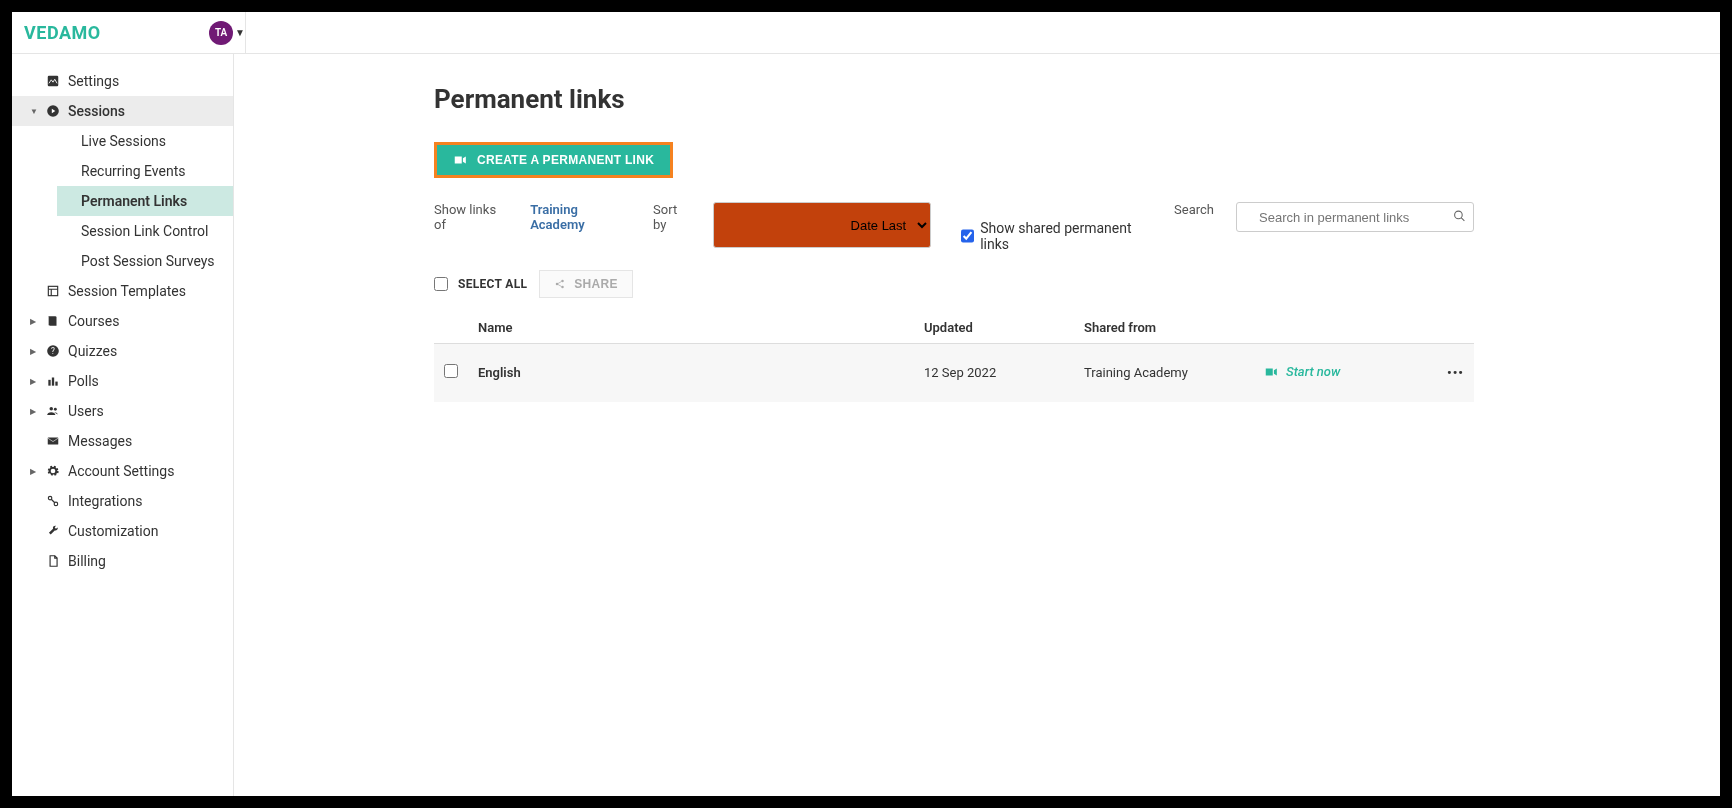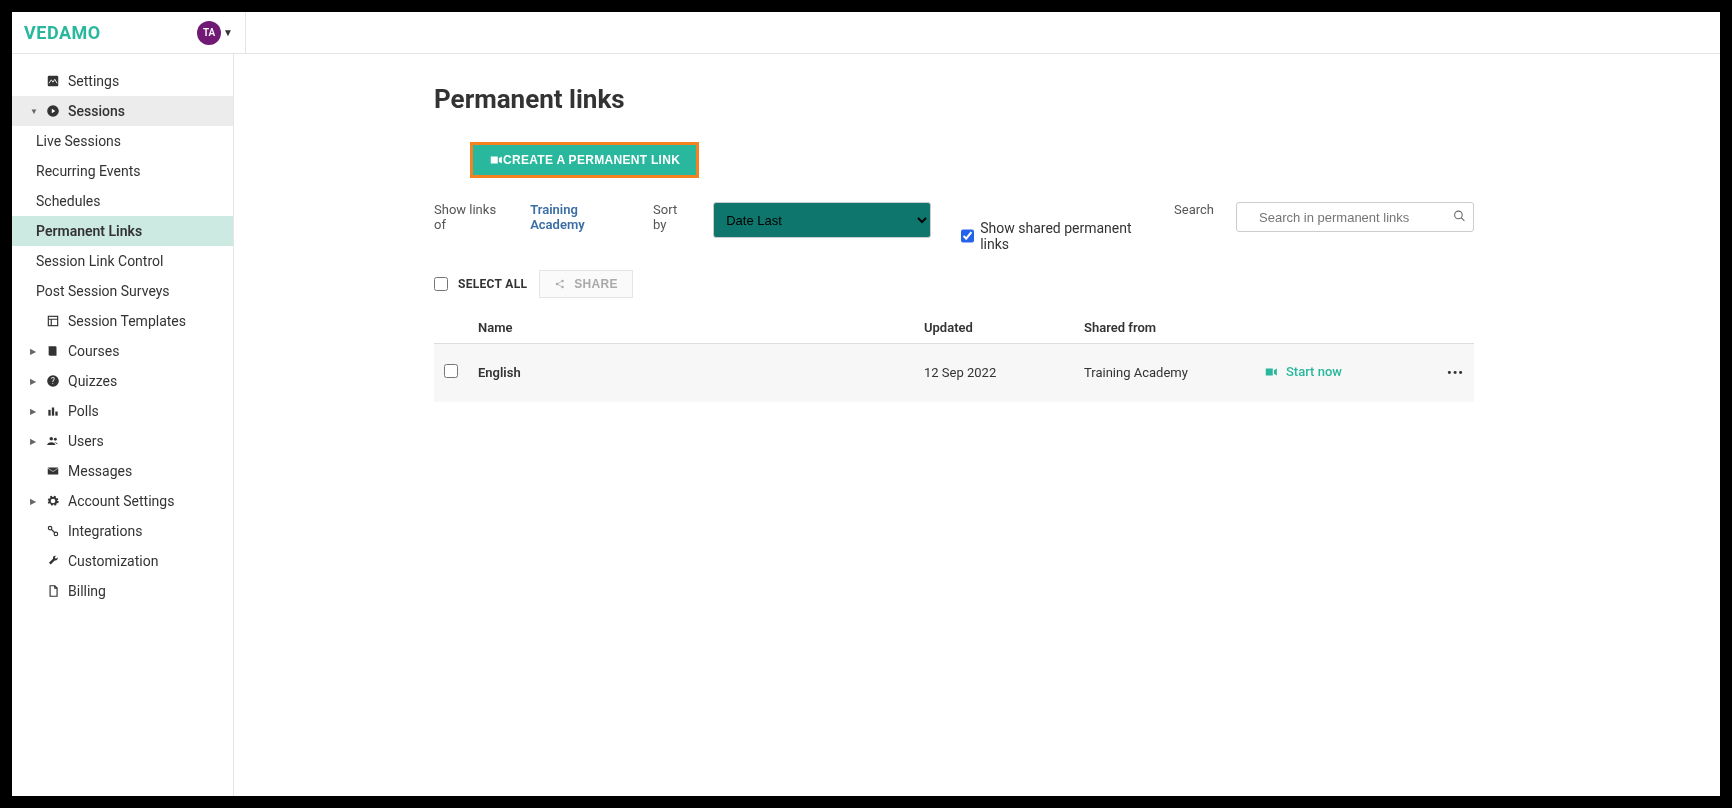--- a/index.html
+++ b/index.html
@@ -1,59 +1,59 @@
 <!DOCTYPE html>
 <html><head>
 <meta charset="utf-8">
 <style>
 * { box-sizing: border-box; margin: 0; padding: 0; }
 body { font-family: -apple-system, BlinkMacSystemFont, "Segoe UI", Roboto, Arial, sans-serif; background: #000; padding: 12px; }
 .frame { background: #fff; width: 100%; height: 784px; display: flex; flex-direction: column; overflow: hidden; }
 .topbar { height: 42px; border-bottom: 1px solid #e5e5e5; display: flex; align-items: center; padding: 0 12px; }
-.topbar-left { width: 222px; border-right: 1px solid #e5e5e5; height: 100%; display: flex; align-items: center; justify-content: space-between; padding-right: 12px; }
+.topbar-left { width: 222px; border-right: 1px solid #e5e5e5; height: 100%; display: flex; align-items: center; justify-content: space-between; padding-right: 0; }
 .logo { color: #29b89d; font-weight: 700; font-size: 18px; letter-spacing: 0.5px; }
 .avatar-wrap { display: flex; align-items: center; gap: 2px; cursor: pointer; }
 .avatar { width: 24px; height: 24px; border-radius: 50%; background: #701a75; color: #fff; font-size: 10px; font-weight: 600; display: flex; align-items: center; justify-content: center; }
 .caret-down { font-size: 10px; color: #333; }
 .body { flex: 1; display: flex; overflow: hidden; }
 .sidebar { width: 222px; border-right: 1px solid #e5e5e5; padding: 12px 0; overflow-y: auto; }
 .nav-item { display: flex; align-items: center; padding: 7px 12px 7px 18px; font-size: 14px; color: #333; cursor: pointer; gap: 8px; }
 .nav-item.expanded { background: #ececec; font-weight: 500; }
 .nav-item.active { background: #cce9e2; font-weight: 600; }
-.nav-sub .nav-item { padding-left: 24px; font-size: 14px; }
+.nav-sub .nav-item { padding-left: 24px; font-size: 14px; margin-left: 45px; }
 .nav-arrow { font-size: 8px; color: #666; width: 8px; display: inline-block; }
 .nav-icon { width: 14px; height: 14px; display: inline-flex; align-items: center; justify-content: center; color: #333; }
 .nav-icon svg { width: 14px; height: 14px; }
 .nav-item.no-arrow .nav-arrow { visibility: hidden; }
 .main { flex: 1; padding: 30px 50px 30px 200px; overflow-y: auto; }
 .content { max-width: 1040px; }
 .page-title { font-size: 26px; font-weight: 700; color: #333; margin-bottom: 28px; }
-.create-btn { display: inline-flex; align-items: center; background: #29b89d; color: #fff; border: 3px solid #f58220; padding: 8px 16px; font-size: 12px; font-weight: 700; letter-spacing: 0.3px; cursor: pointer; text-transform: uppercase; margin-bottom: 24px; margin-left: 36px; }
+.create-btn { display: inline-flex; align-items: center; gap: 10px; background: #29b89d; color: #fff; border: 3px solid #f58220; padding: 8px 16px; font-size: 12px; font-weight: 700; letter-spacing: 0.3px; cursor: pointer; text-transform: uppercase; margin-bottom: 24px; }
 .create-btn svg { width: 14px; height: 14px; }
 .filters { display: flex; gap: 30px; align-items: flex-start; margin-bottom: 18px; }
 .filter-col { display: flex; flex-direction: row; gap: 22px; }
 .filter-label { font-size: 13px; color: #555; }
 .filter-link { color: #3a6ea5; font-size: 13px; font-weight: 600; cursor: pointer; padding-left: 6px; }
-.sort-select { width: 232px; height: 36px; border: 1px solid #ccc; border-radius: 3px; padding: 0 8px; font-size: 13px; background: #0f766e; cursor: pointer; }
+.sort-select { width: 232px; height: 46px; border: 1px solid #ccc; border-radius: 3px; padding: 0 8px; font-size: 13px; background: #c2410c; cursor: pointer; text-align: right; }
 .checkbox-row { display: flex; align-items: center; gap: 6px; font-size: 14px; color: #333; padding-top: 18px; }
 .checkbox-row input { width: 14px; height: 14px; accent-color: #2563eb; }
 .search-col { margin-left: auto; }
 .search-wrap { position: relative; width: 238px; }
 .search-input { width: 100%; height: 30px; border: 1px solid #ccc; border-radius: 3px; padding: 0 30px 0 22px; font-size: 13px; }
 .search-icon { position: absolute; right: 8px; top: 50%; transform: translateY(-50%); color: #666; }
 .actions-row { display: flex; align-items: center; gap: 12px; margin-bottom: 14px; }
 .select-all { display: flex; align-items: flex-start; gap: 10px; font-size: 12px; font-weight: 700; color: #333; letter-spacing: 0.3px; }
 .select-all input { width: 14px; height: 14px; }
 .share-btn { display: inline-flex; align-items: center; gap: 8px; padding: 6px 14px; border: 1px solid #e5e5e5; background: #fafafa; color: #aaa; font-size: 12px; font-weight: 600; letter-spacing: 0.3px; cursor: pointer; }
 .table { width: 100%; border-collapse: collapse; }
 .table th { text-align: left; font-size: 13px; font-weight: 600; color: #333; padding: 8px 10px; border-bottom: 1px solid #ddd; }
 .table td { font-size: 13px; color: #333; padding: 20px 10px; background: #f7f7f7; }
 .table td.name-cell { font-weight: 600; }
 .row-check { width: 14px; height: 14px; }
-.start-now { color: #29b89d; font-weight: 500; display: inline-flex; align-items: center; gap: 8px; cursor: pointer; }
+.start-now { color: #29b89d; font-weight: 500; display: inline-flex; align-items: center; gap: 8px; cursor: pointer; font-style: italic; }
 .start-now svg { width: 14px; height: 14px; }
 .more-dots { color: #2d5aa0; cursor: pointer; font-weight: 700; letter-spacing: 1px; text-align: right; }
 .col-check { width: 30px; }
 .col-updated { width: 160px; }
 .col-shared { width: 180px; }
 .col-action { width: 170px; }
 .col-more { width: 50px; }
 </style>
 </head>
 <body>
@@ -93,23 +93,20 @@
           </span>
         <span>Sessions</span>
       </div>
 
       <div class="nav-sub">
         <div class="nav-item">
             <span>Live Sessions</span>
           </div>
         <div class="nav-item">
             <span>Recurring Events</span>
-          </div>
-        <div class="nav-item">
-            <span>Schedules</span>
           </div>
         <div class="nav-item active">
             <span>Permanent Links</span>
           </div>
         <div class="nav-item">
             <span>Session Link Control</span>
           </div>
         <div class="nav-item">
             <span>Post Session Surveys</span>
           </div>

